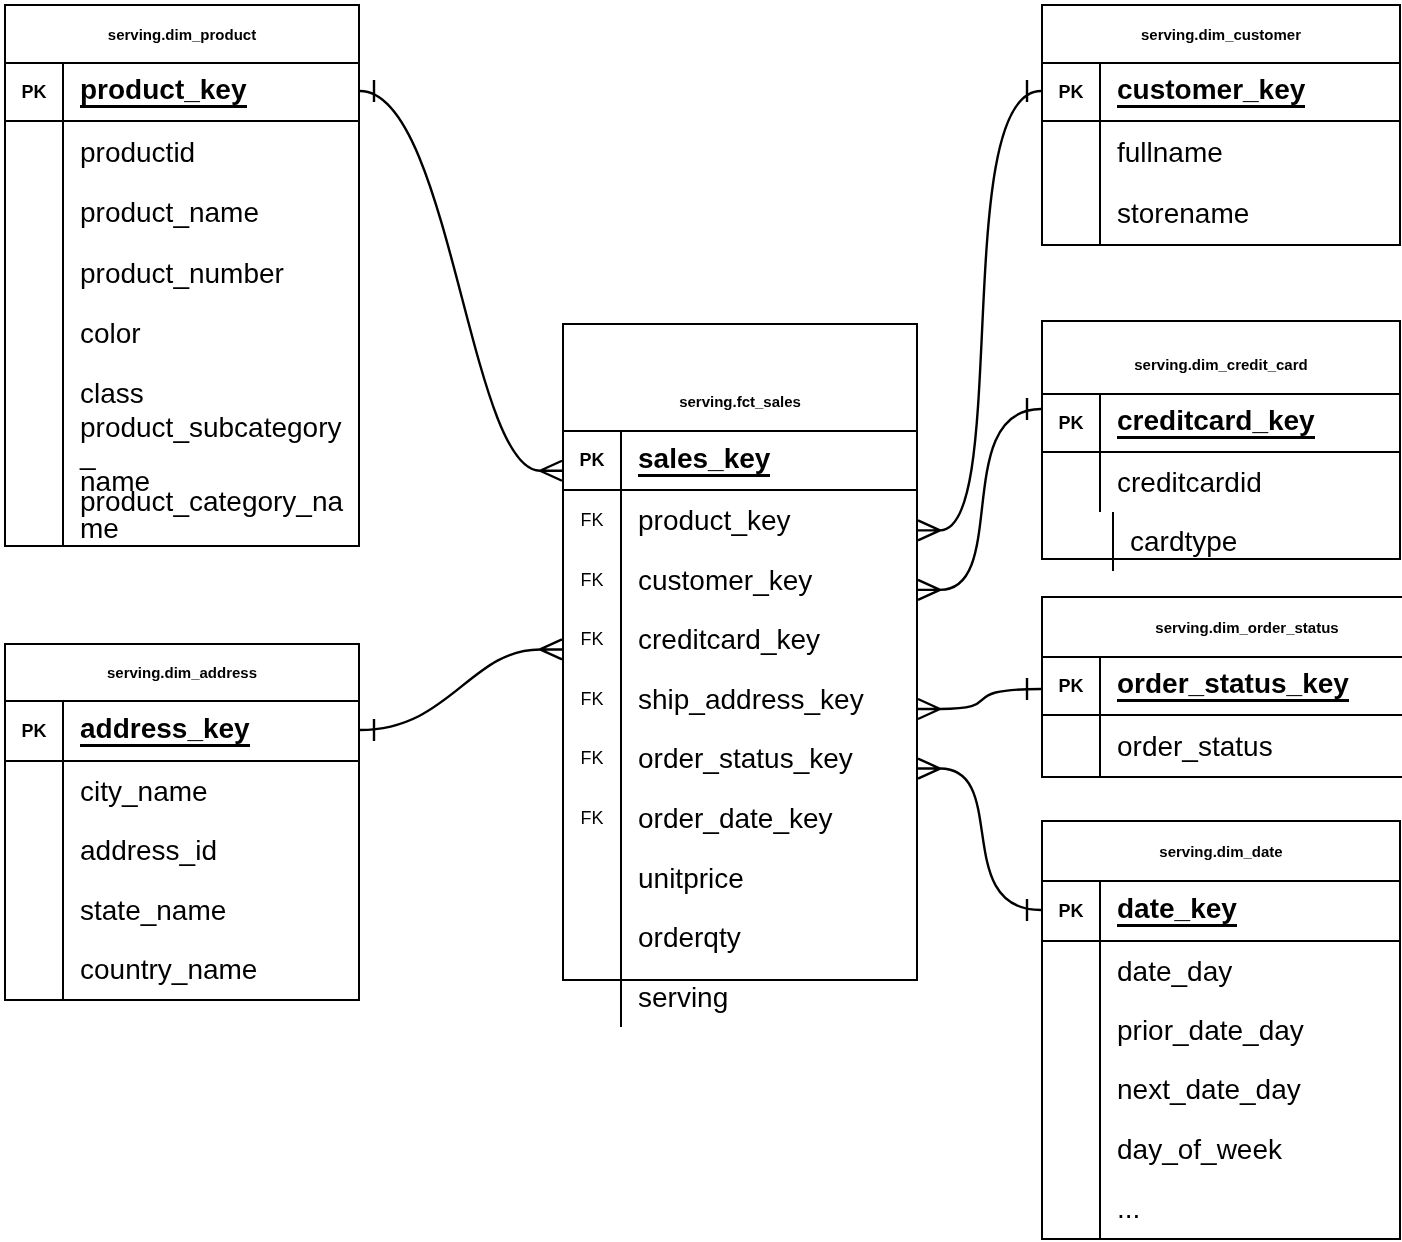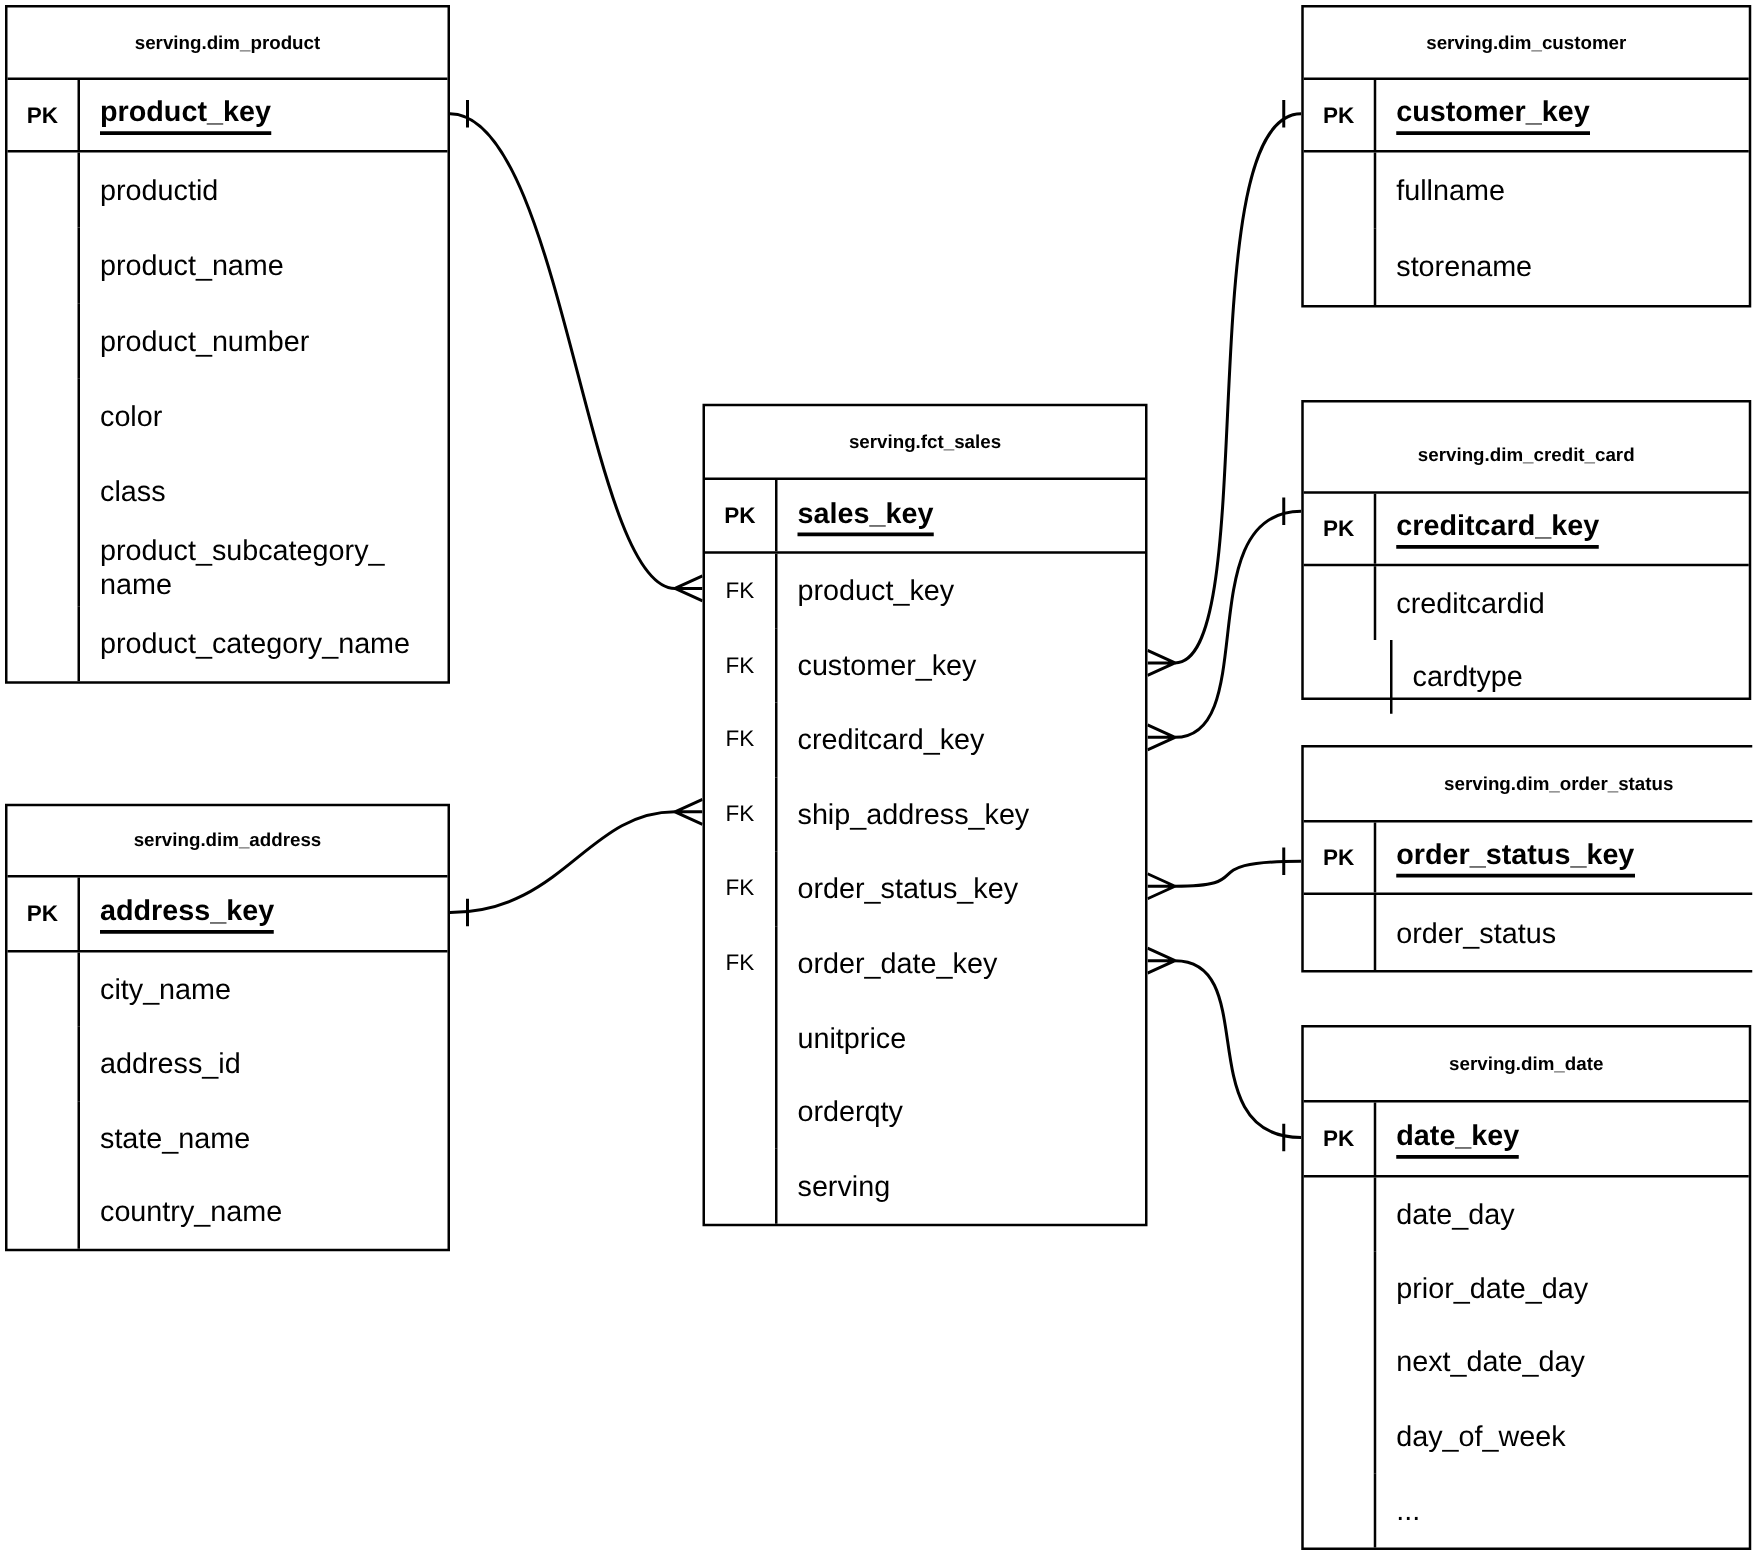--- a/index.html
+++ b/index.html
@@ -49,21 +49,21 @@
     font-size: 18px;
   }
   .key-row .badge-cell { font-weight: bold; }
   .field-cell {
     flex: 1;
     min-width: 0;
     display: flex;
     align-items: center;
     padding-left: 16px;
     padding-right: 8px;
-    font-size: 23px;
+    font-size: 28px;
     line-height: 27px;
     white-space: pre-line;
     overflow-wrap: anywhere;
   }
   .key-name {
     font-weight: bold;
     border-bottom: 3px solid #000;
     padding-bottom: 2px;
   }
   .tbl-body { display: flex; flex-direction: column; }
@@ -143,21 +143,21 @@
           <div class="badge-cell"></div>
           <div class="field-cell"><span>fullname</span></div>
         </div>
         <div class="field-row" style="height: 61px; justify-content: flex-end;">
           <div class="badge-cell"></div>
           <div class="field-cell"><span>storename</span></div>
         </div>
       </div>
     </div>
     <div class="erd-table" style="left: 562px; top: 323px; width: 356px; height: 658px;">
-      <div class="tbl-title" style="height: 59px;">serving.fct_sales</div>
+      <div class="tbl-title" style="height: 59px; margin-top: 48px;">serving.fct_sales</div>
       <div class="key-row" style="height: 59px;">
         <div class="badge-cell">PK</div>
         <div class="field-cell"><span class="key-name">sales_key</span></div>
       </div>
       <div class="tbl-body">
         <div class="field-row" style="height: 59.5556px;">
           <div class="badge-cell">FK</div>
           <div class="field-cell"><span>product_key</span></div>
         </div>
         <div class="field-row" style="height: 59.5556px;">

